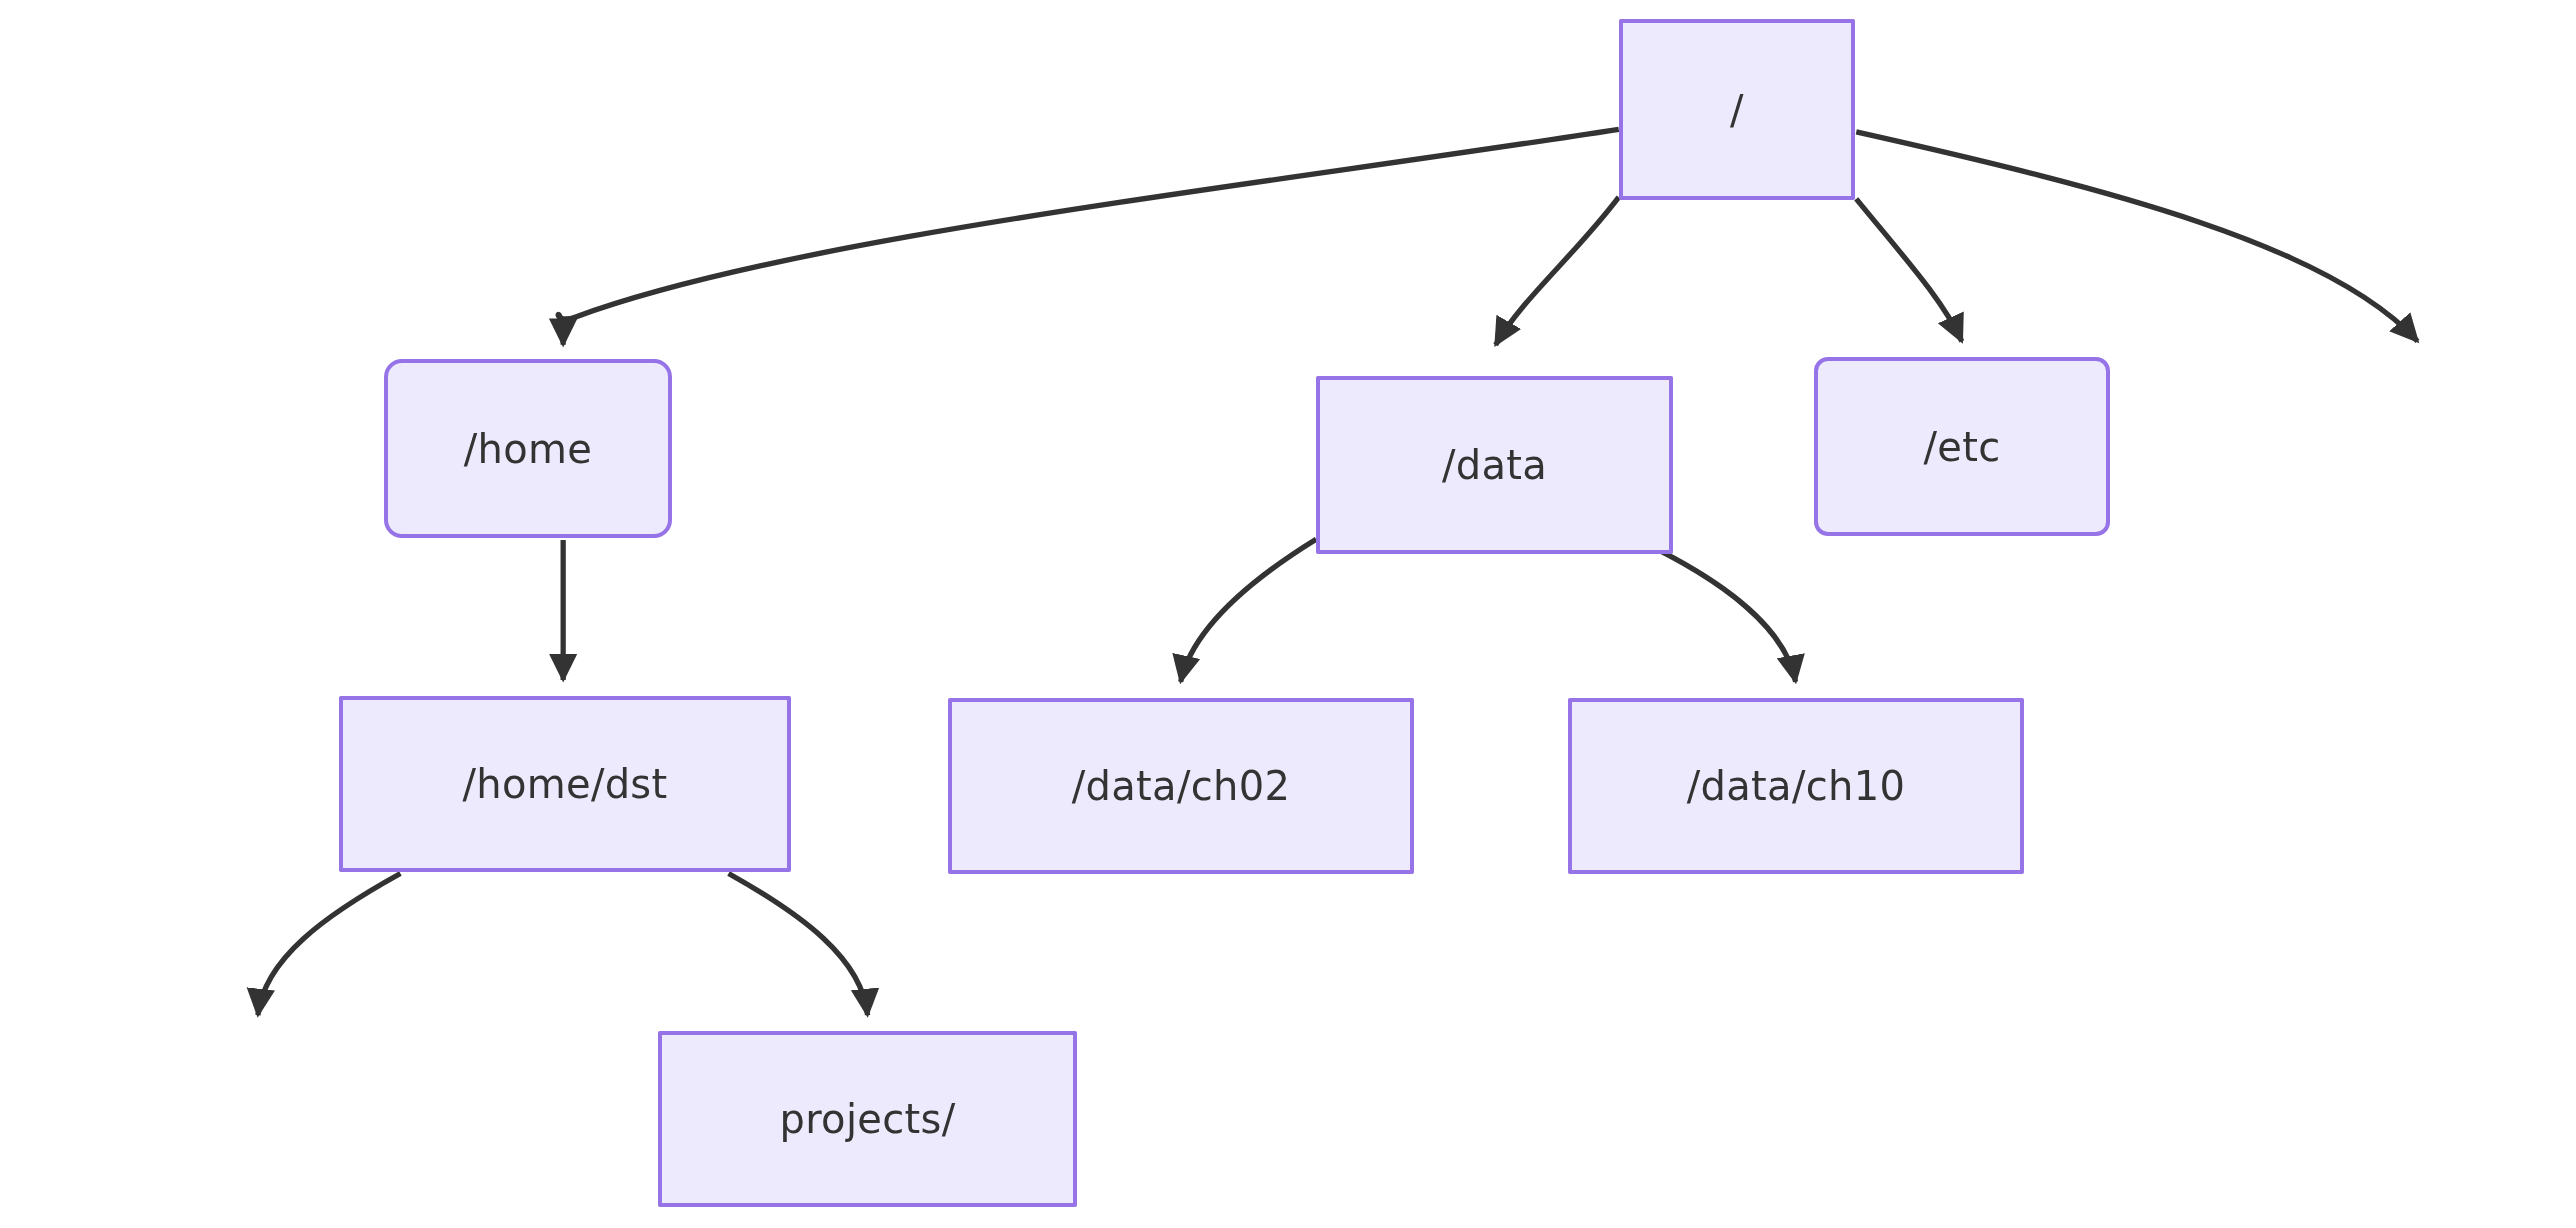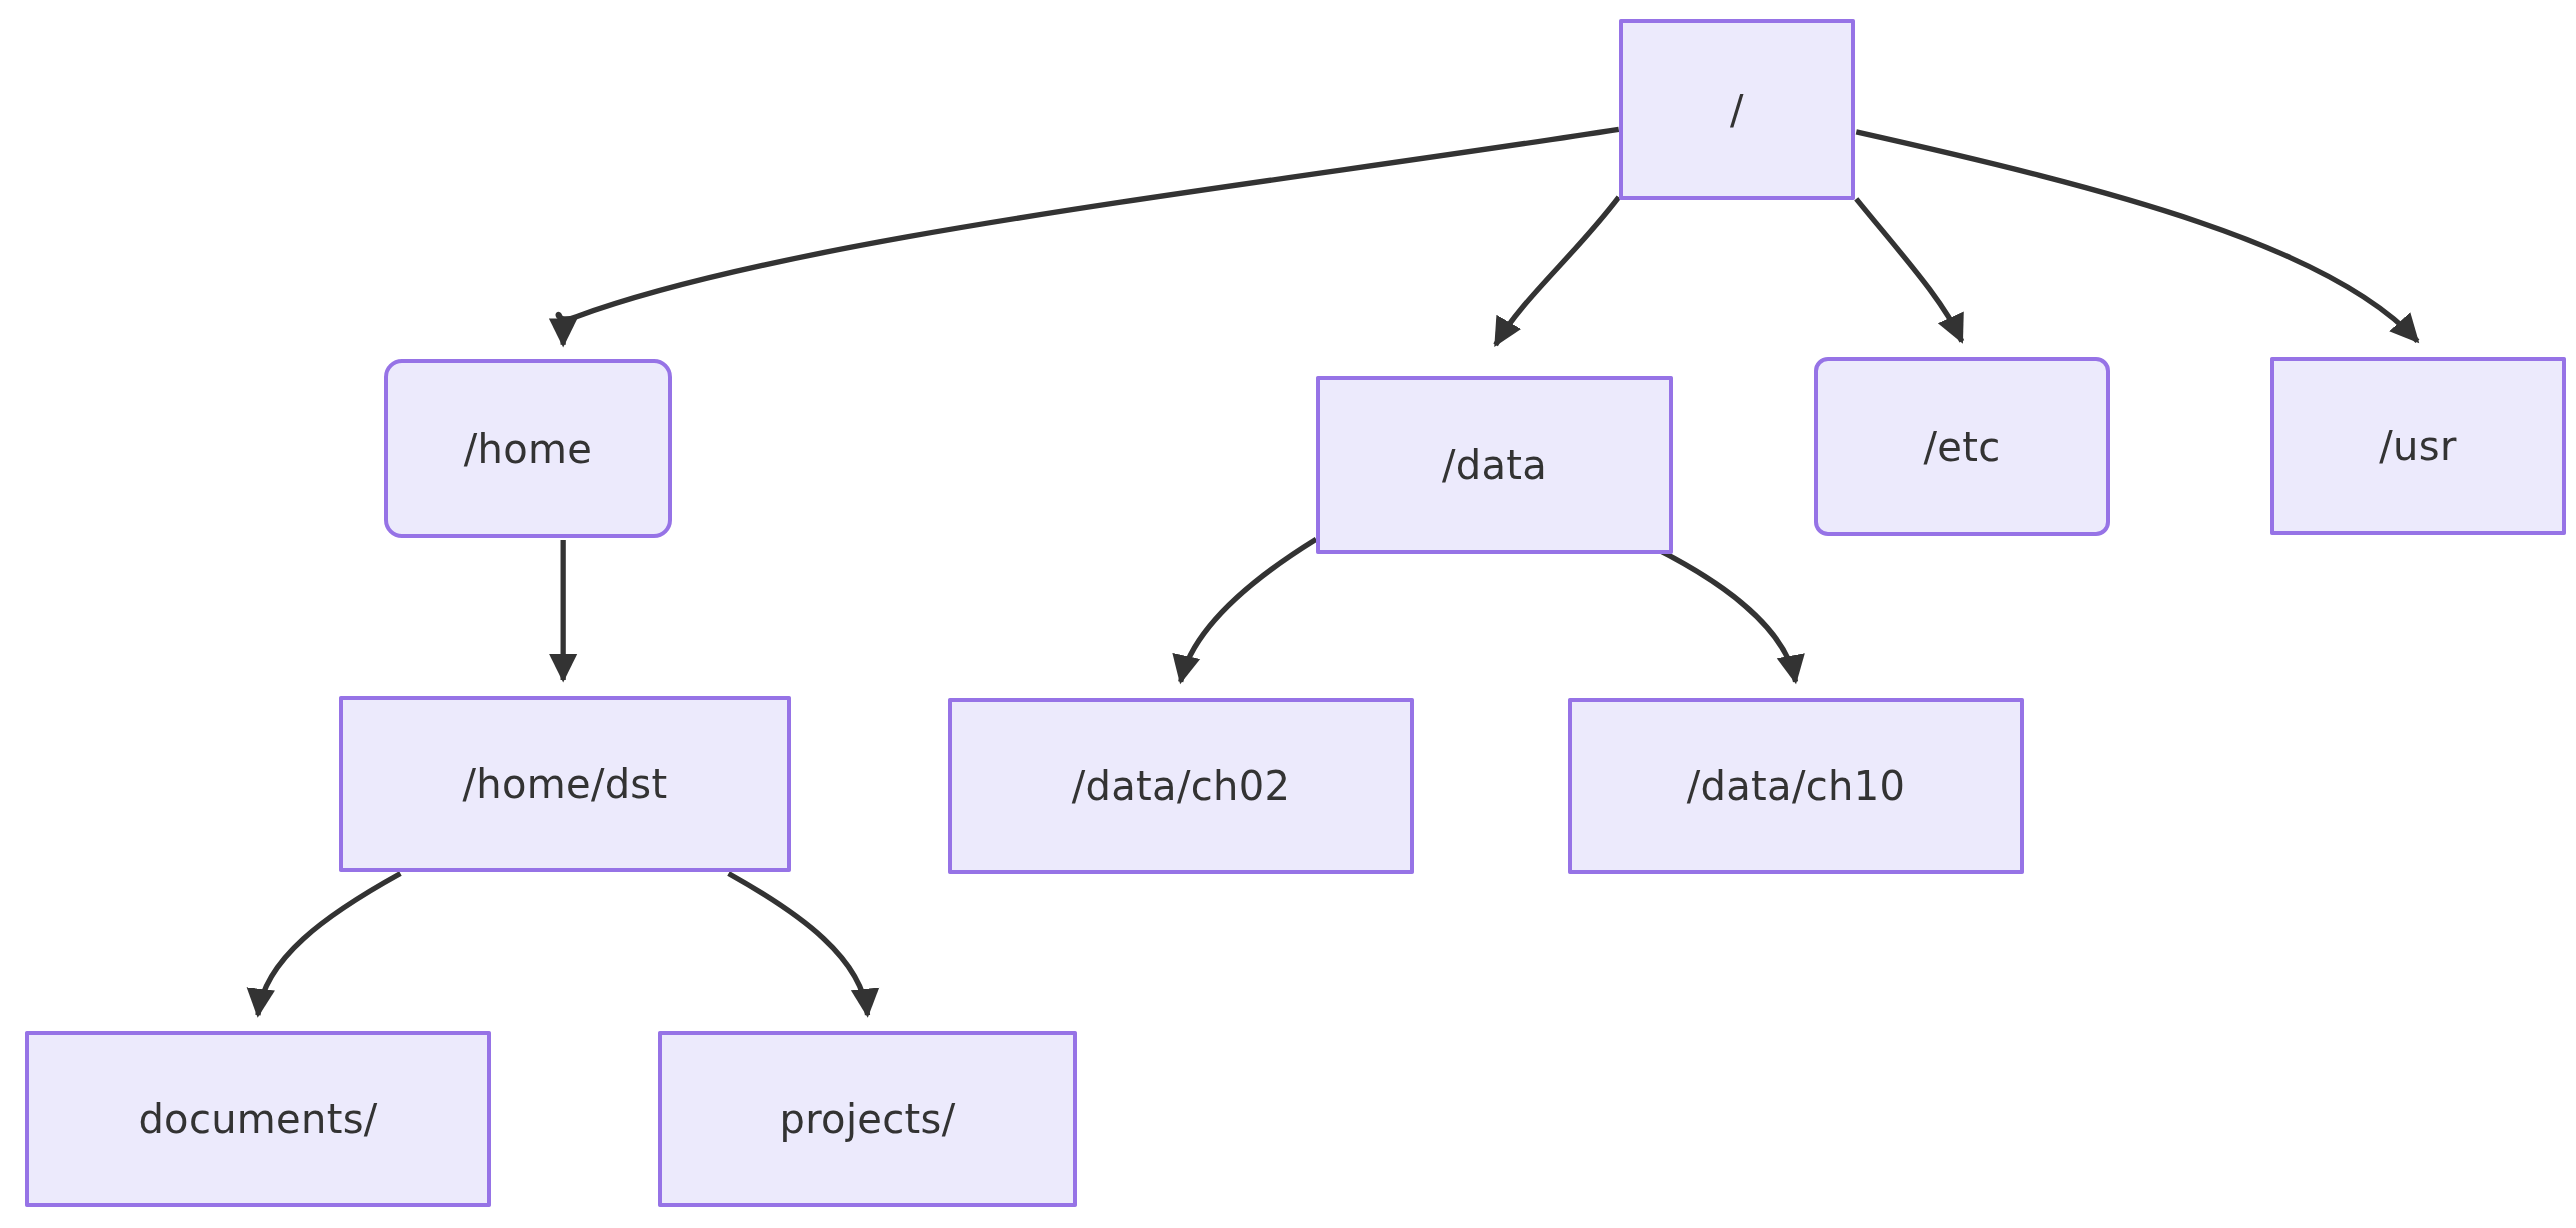--- a/index.html
+++ b/index.html
@@ -81,33 +81,27 @@
   </div>
   <div class="node-box" style="left: 384px; top: 359px; width: 288px; height: 179px; border-radius: 18px;">
     <span class="node-label">/home</span>
   </div>
   <div class="node-box" style="left: 1316px; top: 360px; width: 357px; height: 178px; margin-top: 16px;">
     <span class="node-label">/data</span>
   </div>
   <div class="node-box" style="left: 1814px; top: 357px; width: 296px; height: 179px; border-radius: 14px;">
     <span class="node-label">/etc</span>
   </div>
-  <div class="node-box" style="left: 2270px; top: 357px; width: 296px; height: 178px;">
-    <span class="node-label">/usr</span>
-  </div>
   <div class="node-box" style="left: 339px; top: 696px; width: 452px; height: 176px;">
     <span class="node-label">/home/dst</span>
   </div>
   <div class="node-box" style="left: 948px; top: 698px; width: 466px; height: 176px;">
     <span class="node-label">/data/ch02</span>
   </div>
   <div class="node-box" style="left: 1568px; top: 698px; width: 456px; height: 176px;">
     <span class="node-label">/data/ch10</span>
   </div>
-  <div class="node-box" style="left: 25px; top: 1031px; width: 466px; height: 176px;">
-    <span class="node-label">documents/</span>
-  </div>
   <div class="node-box" style="left: 658px; top: 1031px; width: 419px; height: 176px; align-items: center;">
     <span class="node-label">projects/</span>
   </div>
 
 </div>
 
 
 </body></html>

